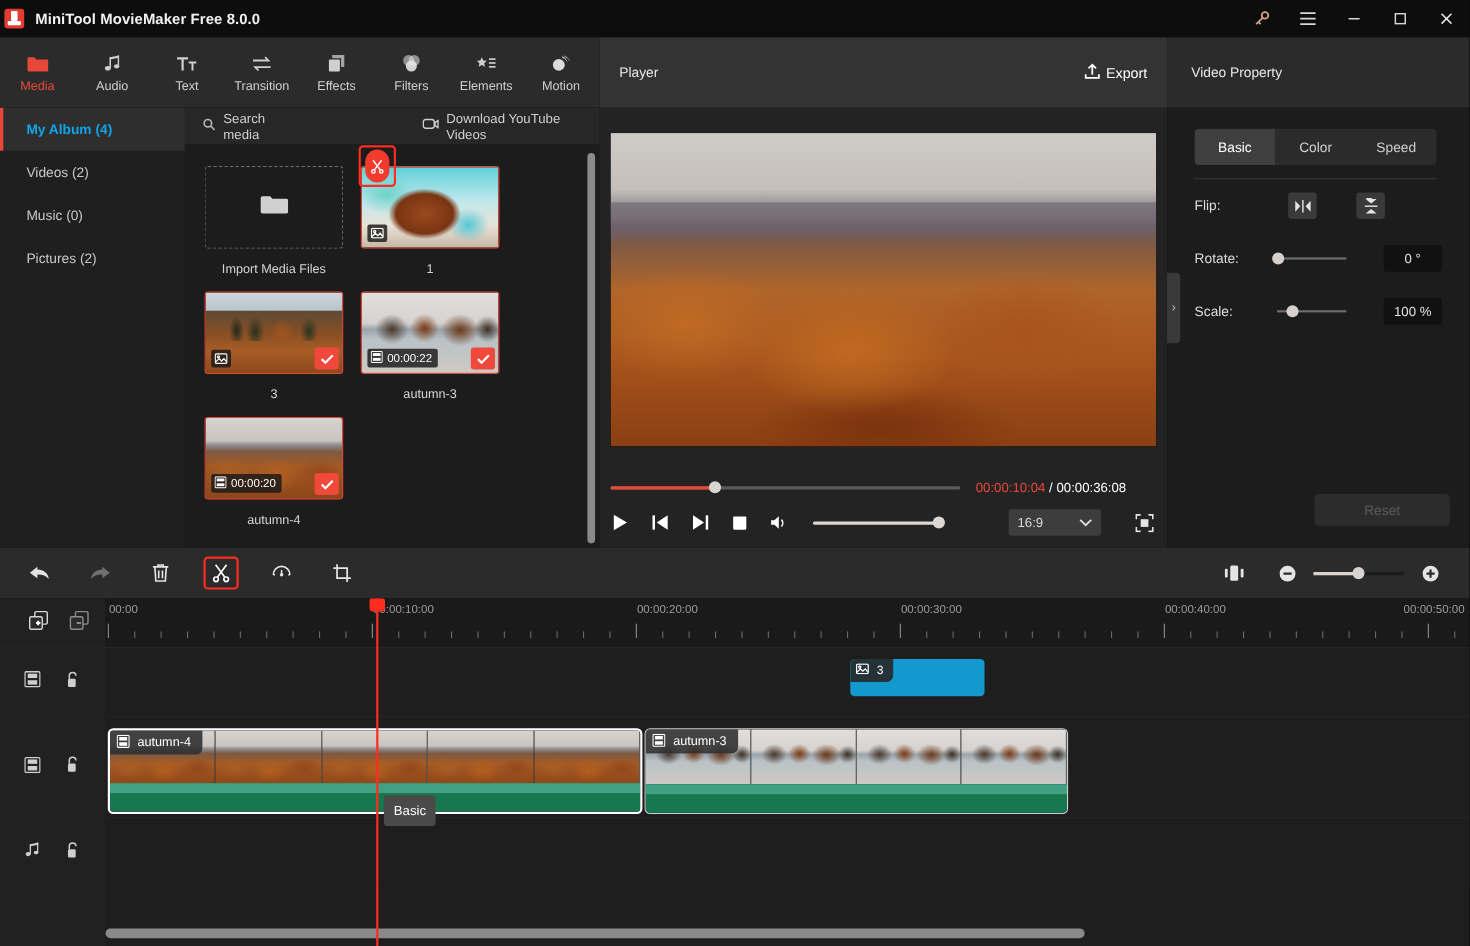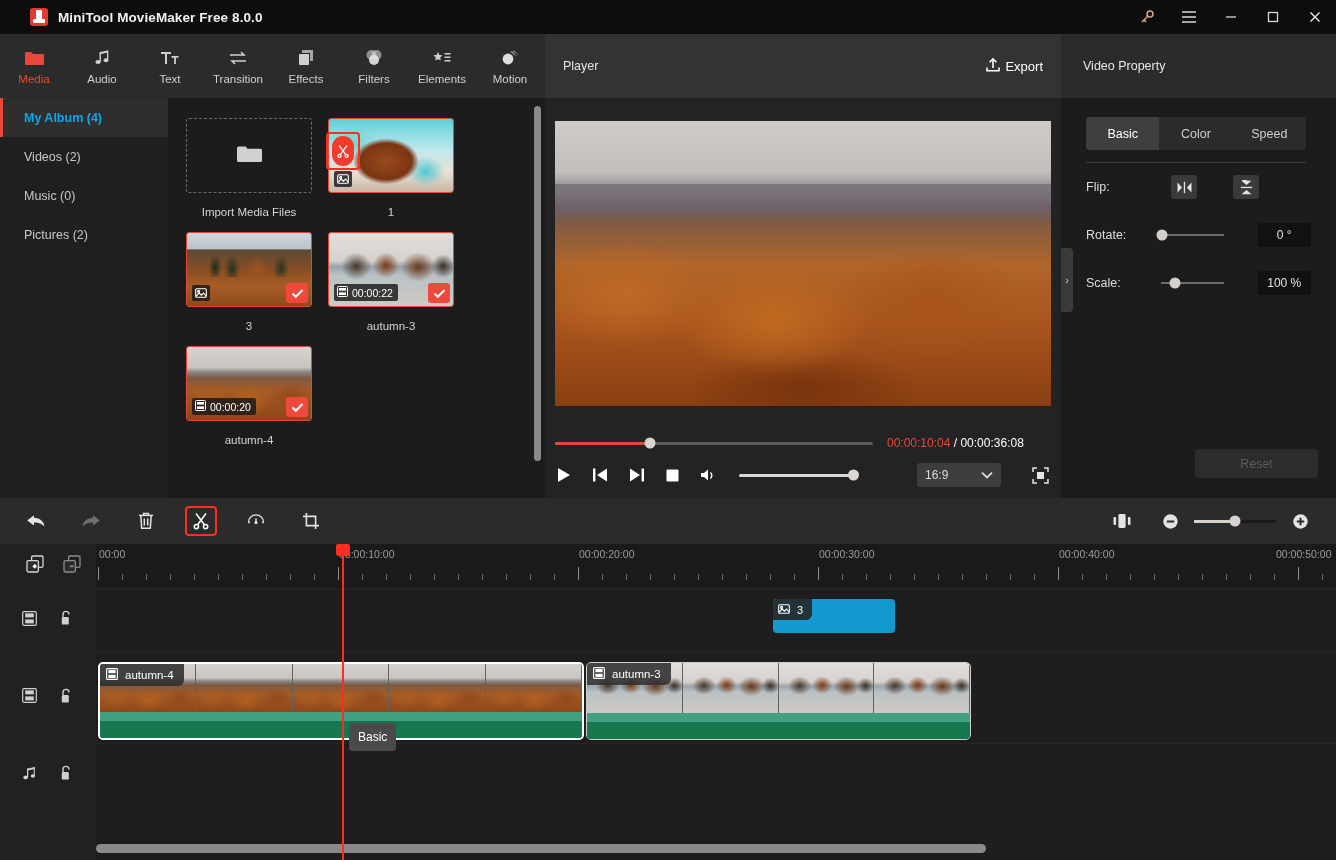--- a/index.html
+++ b/index.html
@@ -9,21 +9,21 @@
     font-family: "Liberation Sans", sans-serif;
     color: #e6e6e6;
     overflow: hidden;
     -webkit-font-smoothing: antialiased;
   }
   .app { position: relative; width: 1336px; height: 860px; }
 
   
   .titlebar {
     height: 34px; background: #0d0d0d;
-    display: flex; align-items: center; padding: 0 0 0 30px;
+    display: flex; align-items: center; padding: 0 0 0 4px;
   }
   .app-logo {
     width: 18px; height: 18px; border-radius: 3px;
     background: #e03c31; margin-right: 10px;
     position: relative; flex: 0 0 auto;
   }
   .app-logo::before {
     content: ""; position: absolute; left: 6px; top: 2px;
     width: 6px; height: 9px; background: #fff; border-radius: 1px;
   }
@@ -511,20 +511,40 @@
         <span>Videos (2)</span>
       </div>
       <div class="album-item">
         <span>Music (0)</span>
       </div>
       <div class="album-item">
         <span>Pictures (2)</span>
       </div>
     </div>
     <div class="media-right">
+      <div class="media-toolbar">
+        <div class="mt-item mt-search">
+          <span>
+            <svg width="12" height="12" viewBox="0 0 12 12" fill="none" stroke="#b4b4b4" stroke-width="1.5">
+                <circle cx="5" cy="5" r="3.4"></circle>
+                <path d="M7.6 7.6L11 11"></path>
+              </svg>
+          </span>
+          <span>Search media</span>
+        </div>
+        <div class="mt-item">
+          <span>
+            <svg width="15" height="12" viewBox="0 0 15 12" fill="none" stroke="#cfcfcf" stroke-width="1.3">
+                <rect x="0.8" y="1.6" width="10" height="8" rx="2.2"></rect>
+                <path d="M11.5 4.4l2.7-1.8v6.4l-2.7-1.8z"></path>
+              </svg>
+          </span>
+          <span>Download YouTube Videos</span>
+        </div>
+      </div>
       <div class="media-grid">
 
         <div class="cell">
           <div class="import-box">
             <span>
               <svg width="26" height="20" viewBox="0 0 26 20" fill="#d0d0d0">
                   <path d="M1 4a1.6 1.6 0 011.6-1.6h7l2 2.3h12.8A1.6 1.6 0 0126 6.3v10.1a1.6 1.6 0 01-1.6 1.6H2.6A1.6 1.6 0 011 16.4z"></path>
                 </svg>
             </span>
           </div>

